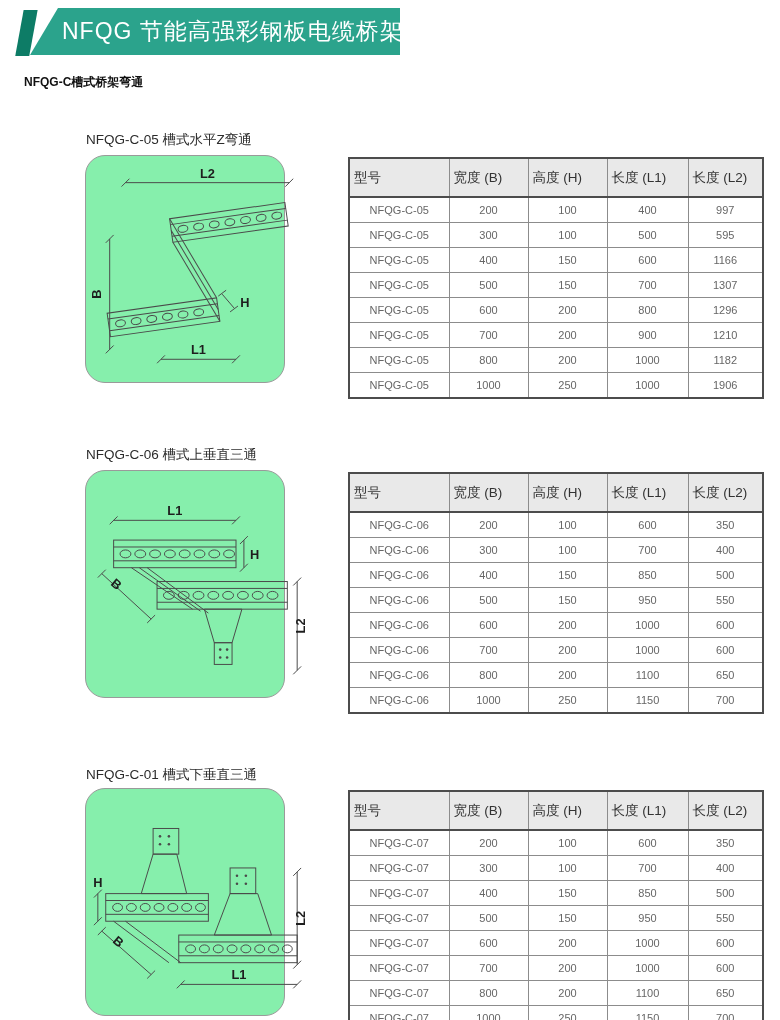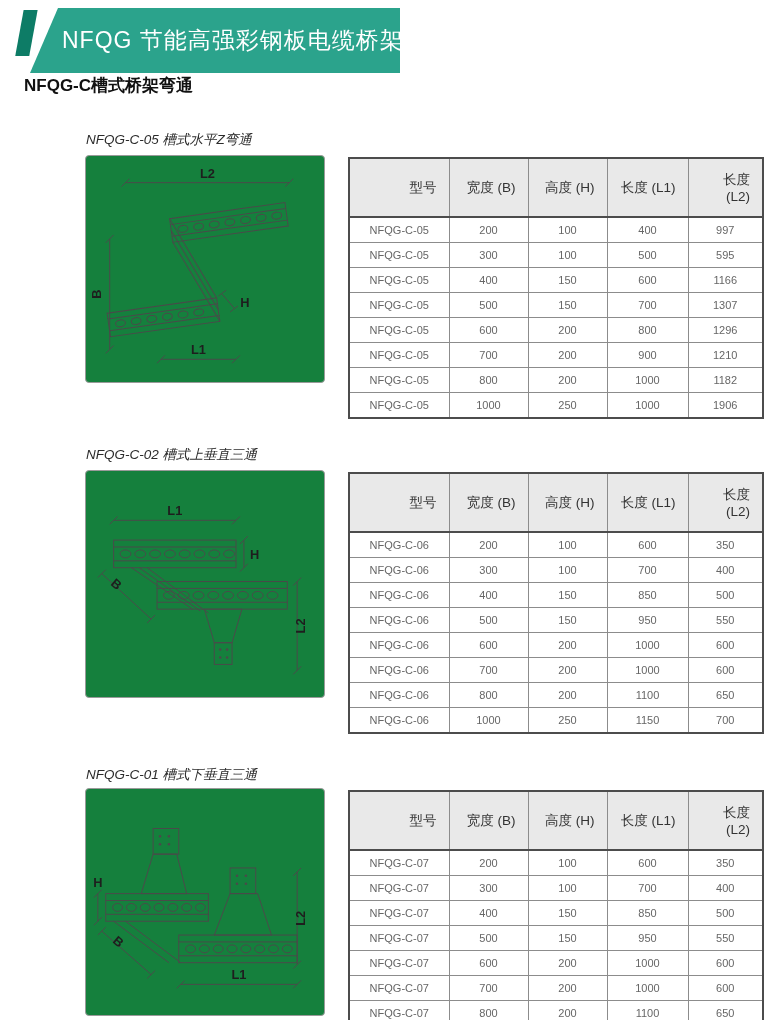--- a/index.html
+++ b/index.html
@@ -8,60 +8,60 @@
     font-family:"Liberation Sans","DejaVu Sans",sans-serif;
     overflow:hidden;color:#222;
   }
   
   .banner-wedge{
     position:absolute;left:13px;top:10px;width:28px;height:46px;
     background:var(--banner-dark,#0d7c66);
     clip-path:polygon(38% 0%,88% 0%,58% 100%,8% 100%);
   }
   .banner-main{
-    position:absolute;left:0;top:8px;width:400px;height:65px;
+    position:absolute;left:0;top:8px;width:400px;height:47px;
     background:var(--banner-teal,#2ba38c);
     clip-path:polygon(58px 0,400px 0,400px 100%,30px 100%);
     display:flex;align-items:center;
   }
   .banner-main .banner-text{
     color:#ffffff;font-size:23px;letter-spacing:1px;margin-left:62px;
     white-space:nowrap;
   }
   
   .section-title{
-    position:absolute;left:24px;top:74px;font-size:17px;font-weight:bold;color:#111;
+    position:absolute;left:24px;top:74px;font-size:12px;font-weight:bold;color:#111;
   }
   .sub-label{
-    position:absolute;left:86px;font-size:13.5px;color:#2b2b2b;white-space:nowrap;font-style:italic;
+    position:absolute;left:86px;font-size:13.5px;color:#2b2b2b;white-space:nowrap;
   }
   
   .drawing-box{
-    position:absolute;left:85px;width:240px;height:228px;background:#15803d;
-    border:1.5px solid #9a9a9a;border-radius:4px;box-sizing:border-box;
+    position:absolute;left:85px;width:200px;height:228px;background:#86efac;
+    border:1.5px solid #9a9a9a;border-radius:20px;box-sizing:border-box;
   }
   .drawing-box svg{display:block;width:225px;height:225px;}
   .draw line,.draw rect,.draw polygon,.draw path,.draw ellipse{
     stroke:#4a4a4a;stroke-width:1;fill:none;
   }
   .draw .dot{fill:#4a4a4a;stroke:none;}
   .draw text{
     font-family:"Liberation Sans","DejaVu Sans",sans-serif;
     font-size:13px;font-weight:bold;fill:#1e1e1e;stroke:none;
   }
   
   .spec-table{
     position:absolute;left:348px;width:414px;border-collapse:collapse;
     table-layout:fixed;background:#fff;
   }
   .spec-table th{
     background:var(--table-header-bg,#e9e9e9);
     font-size:13.5px;font-weight:normal;color:#333;
     height:29px;border:1px solid #8c8c8c;border-bottom:2px solid #4c4c4c;
-    text-align:right;padding:12px;
+    text-align:left;padding:4px;
   }
   .spec-table td{
     font-size:11px;color:#666;height:24px;border:1px solid #8c8c8c;
     text-align:center;padding:0;
   }
   .spec-table{border:2px solid #4c4c4c;}
 </style>
 </head>
 <body>
 
@@ -193,21 +193,21 @@
       <tr>
         <td>NFQG-C-05</td>
         <td>1000</td>
         <td>250</td>
         <td>1000</td>
         <td>1906</td>
       </tr>
     </tbody>
 </table>
 
-<div class="sub-label" style="top:446px">NFQG-C-02 槽式上垂直三通</div>
+<div class="sub-label" style="top:446px">NFQG-C-06 槽式上垂直三通</div>
 
 <div class="drawing-box" style="top:470px">
   <svg class="draw" viewBox="0 0 228 228">
 
     <line x1="28" y1="50" x2="152" y2="50"></line>
     <line x1="24" y1="54" x2="32" y2="46"></line>
       <line x1="148" y1="54" x2="156" y2="46"></line>
     <text x="90" y="45" text-anchor="middle">L1</text>
 
     <rect x="28" y="70" width="124" height="28"></rect>

